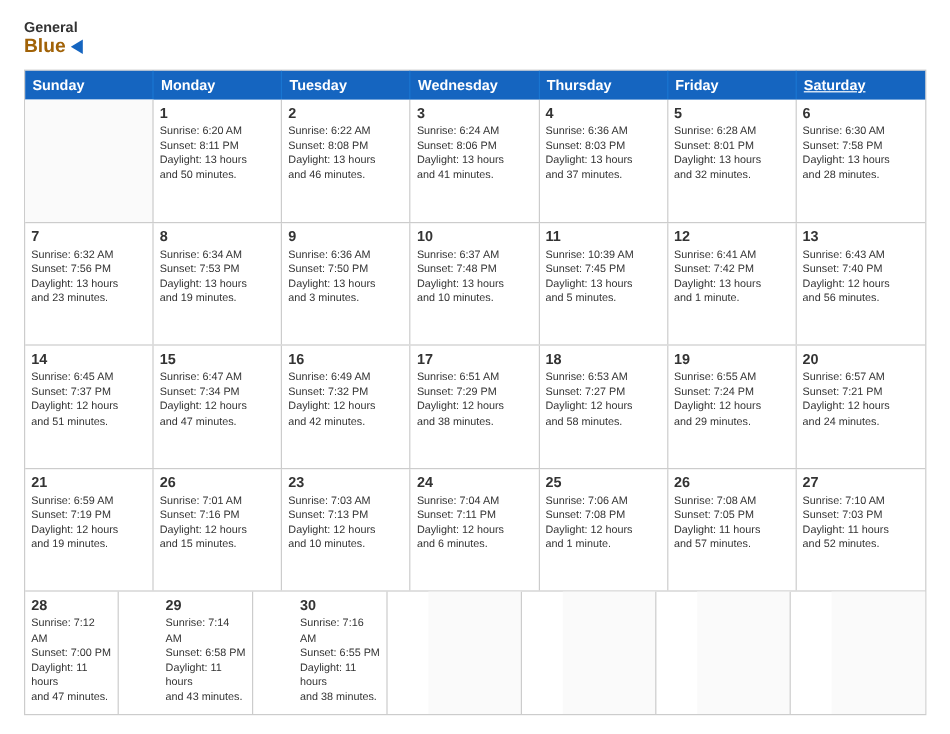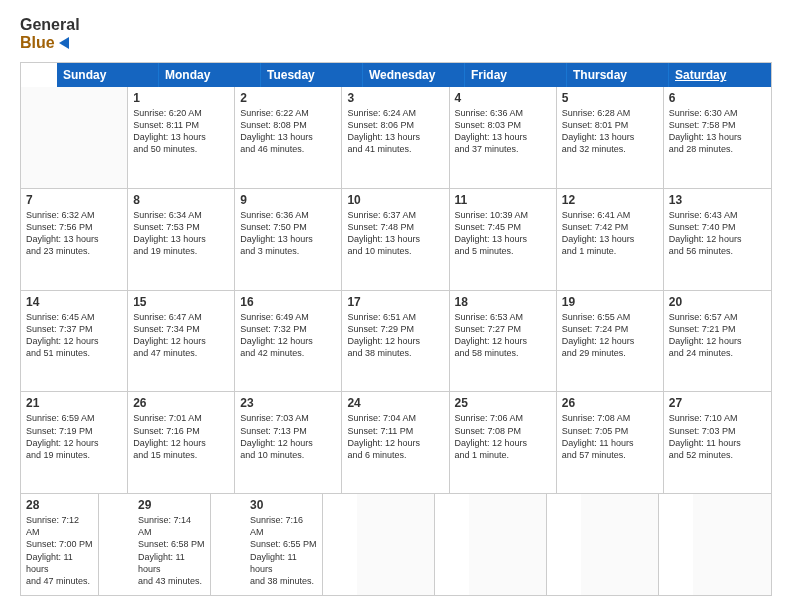--- a/index.html
+++ b/index.html
@@ -44,21 +44,20 @@
     .calendar {
       flex: 1;
       display: flex;
       flex-direction: column;
       border: 1px solid #ccc;
     }
     .cal-header {
       display: grid;
       grid-template-columns: repeat(7, 1fr);
       background: #1565c0;
-      margin-left: 36px;
     }
     .cal-header-cell {
       color: #fff;
       font-size: 12px;
       font-weight: bold;
       padding: 5px 6px;
       text-align: left;
       border-right: 1px solid #1976d2;
     }
     .cal-header-cell:last-child { border-right: none; text-decoration: underline; }
@@ -96,42 +95,42 @@
       font-size: 9px;
       color: #333;
     }
   </style>
 </head>
 <body>
 
 <div class="page">
   <div class="header">
     <div class="logo">
-        <span style="font-size: 16px; font-weight: bold; color: rgb(51, 51, 51);">General</span>
+        <span style="font-size: 12px; font-weight: bold; color: rgb(51, 51, 51);">General</span>
         <div style="display: flex; align-items: center;">
           <span style="font-size: 16px; font-weight: bold; color: #a16207;">Blue</span>
           <svg width="16" height="16" viewBox="0 0 16 16">
             <polygon points="4,8 14,2 14,14" fill="#1565c0"></polygon>
           </svg>
         </div>
       </div>
     <div class="title-section">
       <div class="month-title"></div>
       <div class="location"></div>
     </div>
   </div>
 
   <div class="calendar">
     <div class="cal-header">
     <div class="cal-header-cell">Sunday</div>
         <div class="cal-header-cell">Monday</div>
         <div class="cal-header-cell">Tuesday</div>
         <div class="cal-header-cell">Wednesday</div>
+        <div class="cal-header-cell">Thursday</div>
         <div class="cal-header-cell">Friday</div>
-        <div class="cal-header-cell">Thursday</div>
         <div class="cal-header-cell">Saturday</div>
       </div>
     <div class="cal-body">
     <div class="cal-row">
           <div class="cal-cell empty"></div>
           <div class="cal-cell">
             <span class="day-num">1</span>
             <span class="cell-line">Sunrise: 6:20 AM</span>
             <span class="cell-line">Sunset: 8:11 PM</span>
             <span class="cell-line">Daylight: 13 hours</span>

